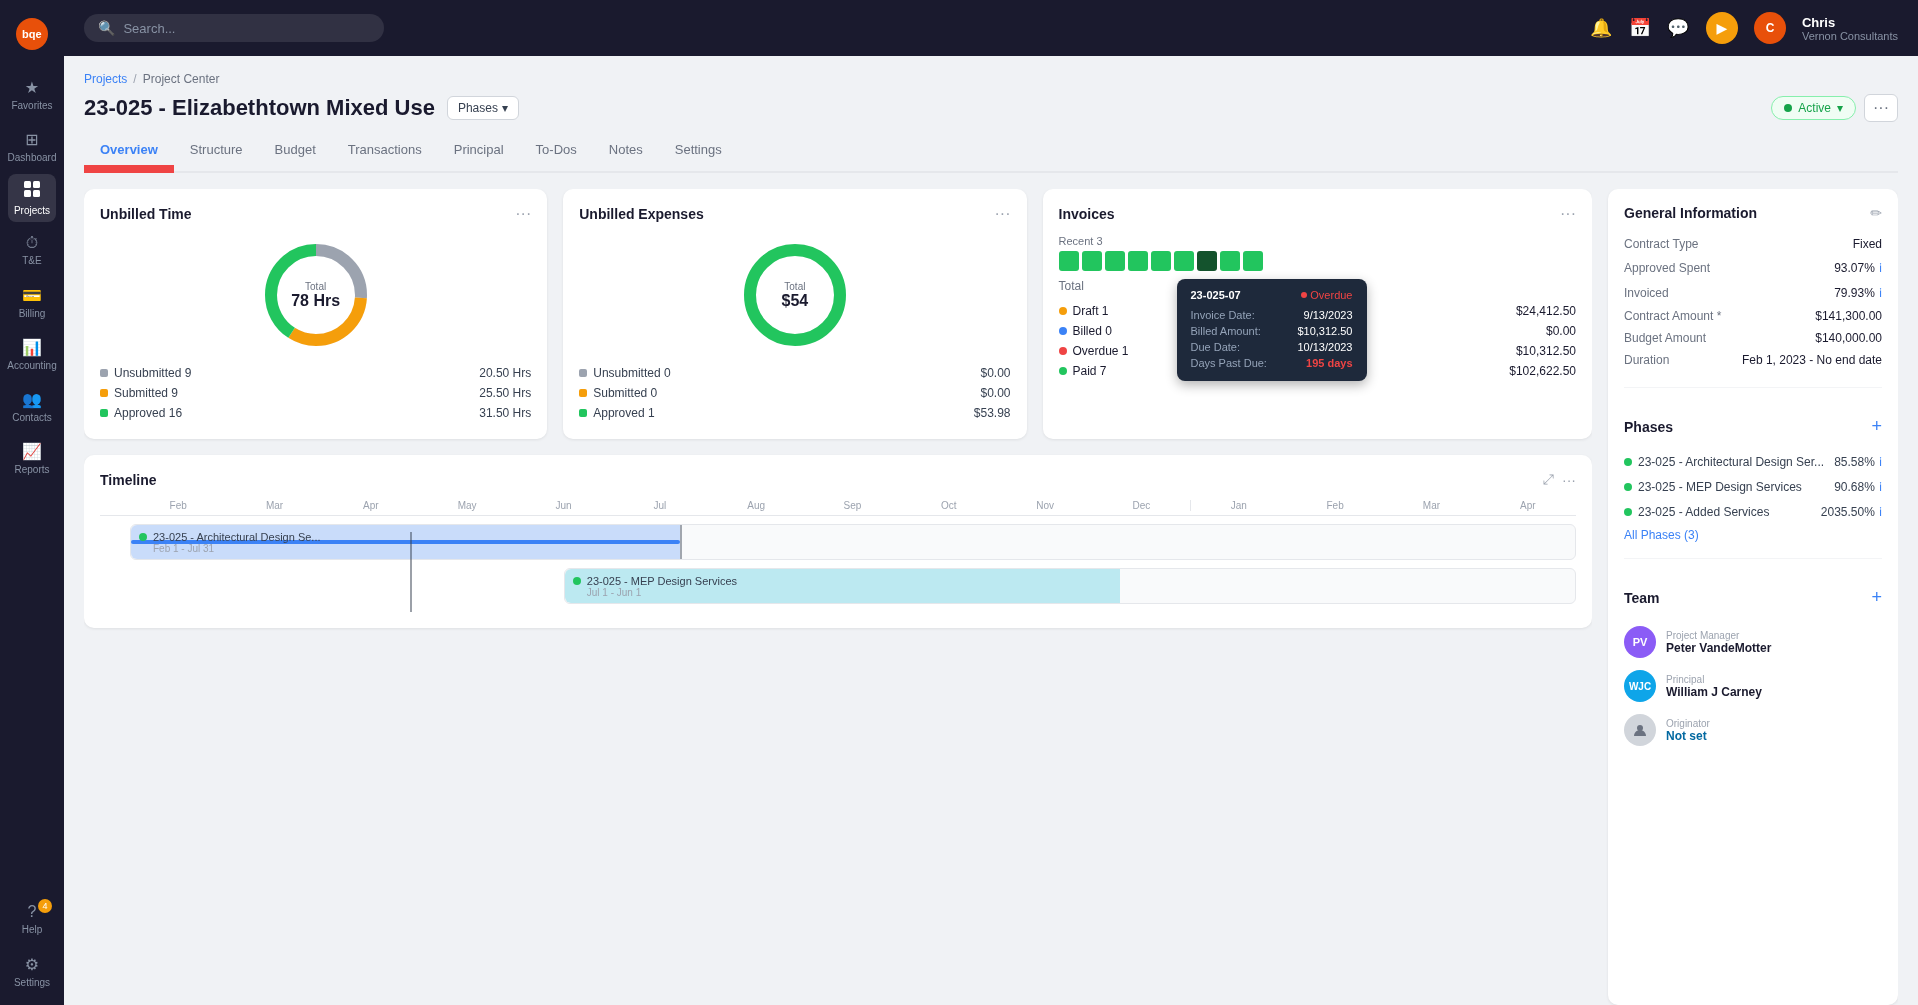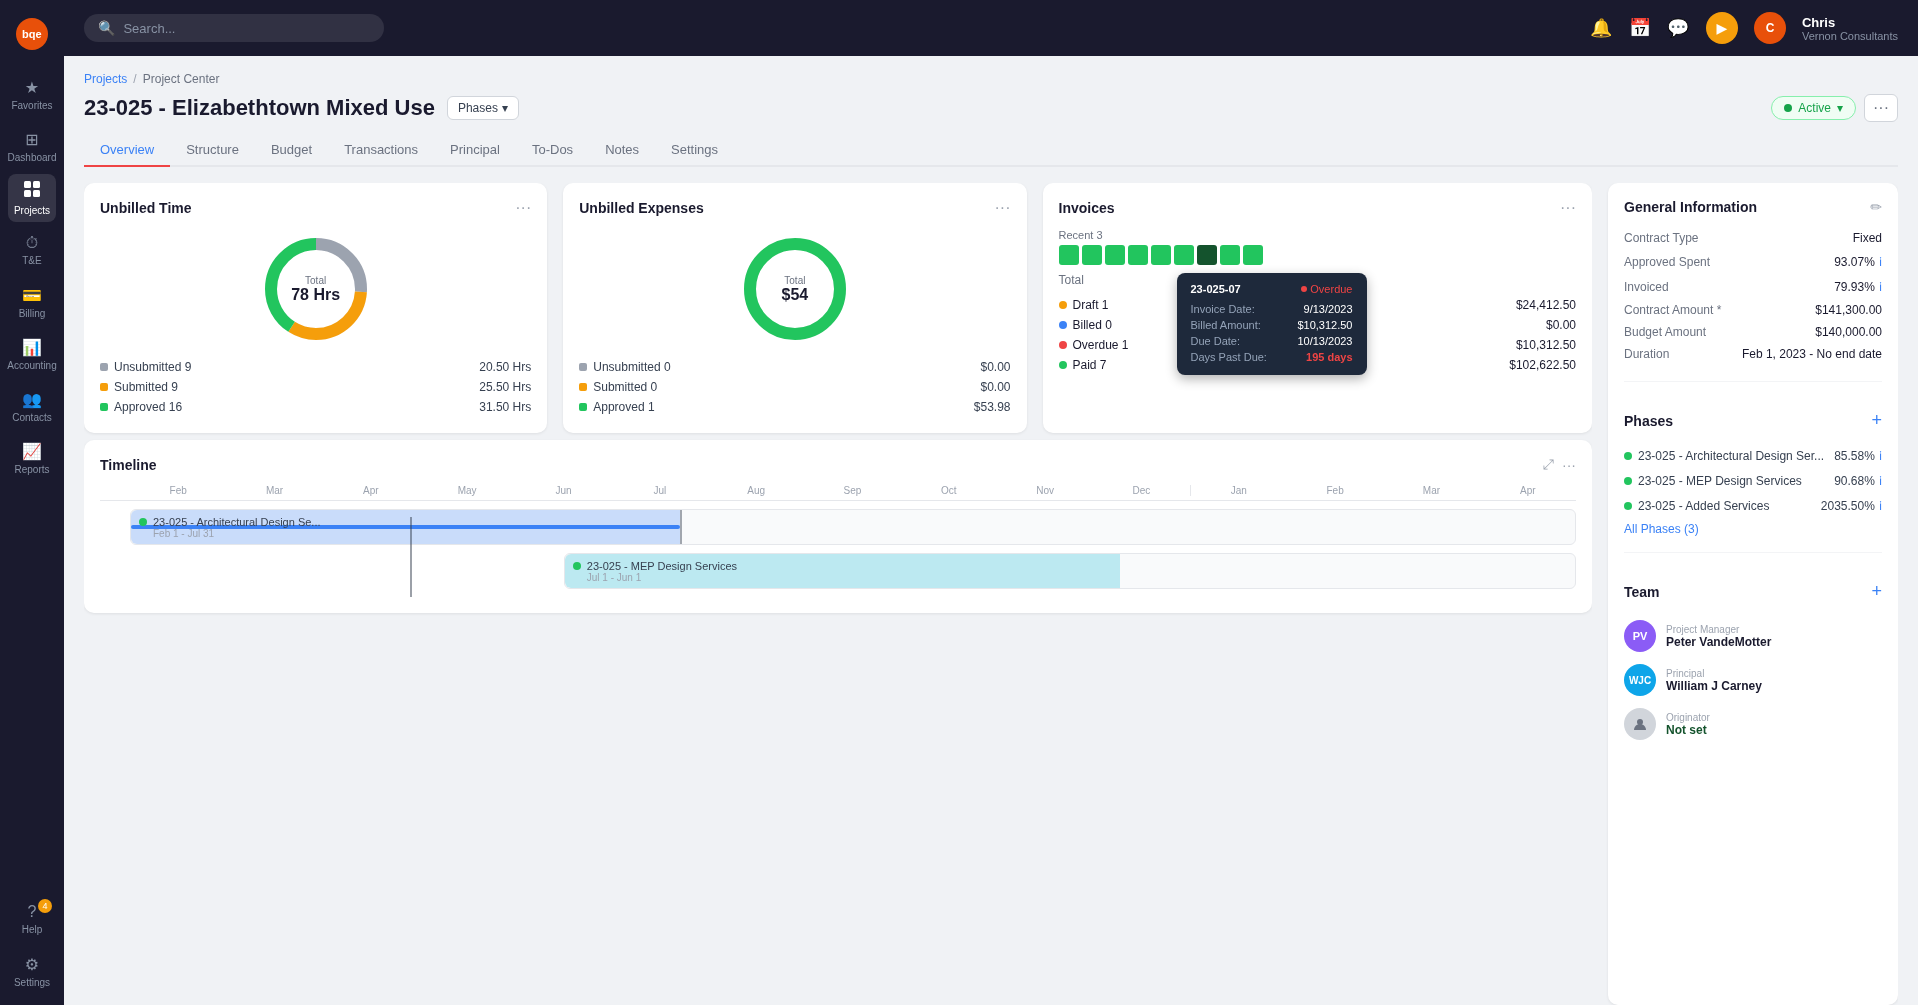--- a/index.html
+++ b/index.html
@@ -48,25 +48,25 @@
     .page-title { font-size: 22px; font-weight: 700; color: #1a1a2e; }
     .phases-btn { background: white; border: 1px solid #d1d5db; border-radius: 6px; padding: 4px 10px; font-size: 12px; color: #374151; cursor: pointer; display: flex; align-items: center; gap: 4px; }
     .page-header-right { margin-left: auto; display: flex; align-items: center; gap: 8px; }
     .status-badge { background: #f0fdf4; border: 1px solid #86efac; border-radius: 20px; padding: 4px 12px; font-size: 12px; color: #16a34a; display: flex; align-items: center; gap: 6px; cursor: pointer; }
     .status-dot { width: 8px; height: 8px; background: #16a34a; border-radius: 50%; }
     .more-btn { background: white; border: 1px solid #d1d5db; border-radius: 6px; padding: 4px 8px; cursor: pointer; color: #6b7280; font-size: 16px; }
 
     
     .tabs { display: flex; gap: 0; border-bottom: 2px solid #e5e7eb; margin-bottom: 16px; }
     .tab { padding: 8px 16px; font-size: 13px; color: #6b7280; cursor: pointer; border-bottom: 2px solid transparent; margin-bottom: -2px; }
-    .tab.active { color: #3b82f6; border-bottom: 2px solid #ef4444; font-weight: 400; }
+    .tab.active { color: #3b82f6; border-bottom: 8px solid #ef4444; font-weight: 700; }
 
     
     .dashboard-grid { flex: 1; display: flex; gap: 16px; overflow: hidden; }
-    .main-content { flex: 1; display: flex; flex-direction: column; gap: 7px; overflow-y: auto; padding-bottom: 0; }
+    .main-content { flex: 1; display: flex; flex-direction: column; gap: 16px; overflow-y: auto; padding-bottom: 0; }
     .cards-row { display: flex; gap: 16px; }
     .card { background: white; border-radius: 10px; padding: 16px; box-shadow: 0 1px 3px rgba(0,0,0,0.08); flex: 1; }
     .card-header { display: flex; align-items: center; justify-content: space-between; margin-bottom: 12px; }
     .card-title { font-size: 14px; font-weight: 600; color: #1a1a2e; }
     .card-menu { color: #9ca3af; cursor: pointer; font-size: 16px; }
 
     
     .donut-section { display: flex; flex-direction: column; align-items: center; margin: 8px 0; }
     .donut-container { position: relative; width: 120px; height: 120px; }
     .donut-center { position: absolute; top: 50%; left: 50%; transform: translate(-50%, -50%); text-align: center; }
@@ -584,21 +584,21 @@
             </div>
             <div class="team-member">
               <div class="member-avatar" style="background:#d1d5db; color:#6b7280;">
                 <svg width="16" height="16" viewBox="0 0 16 16" fill="currentColor">
                     <circle cx="8" cy="6" r="3"></circle>
                     <path d="M2 14c0-3.3 2.7-6 6-6s6 2.7 6 6"></path>
                   </svg>
               </div>
               <div class="member-info">
                 <div class="role">Originator</div>
-                <div class="name" style="color:#14532d;">Not set</div>
+                <div class="name" style="color:#0369a1;">Not set</div>
               </div>
             </div>
           </div>
 
         </div>
       </div>
 
     </div>
   </div>
 </div>

